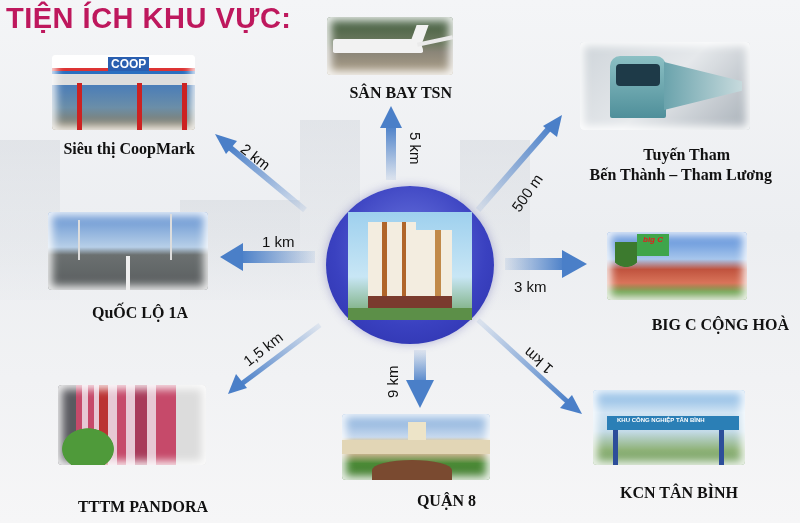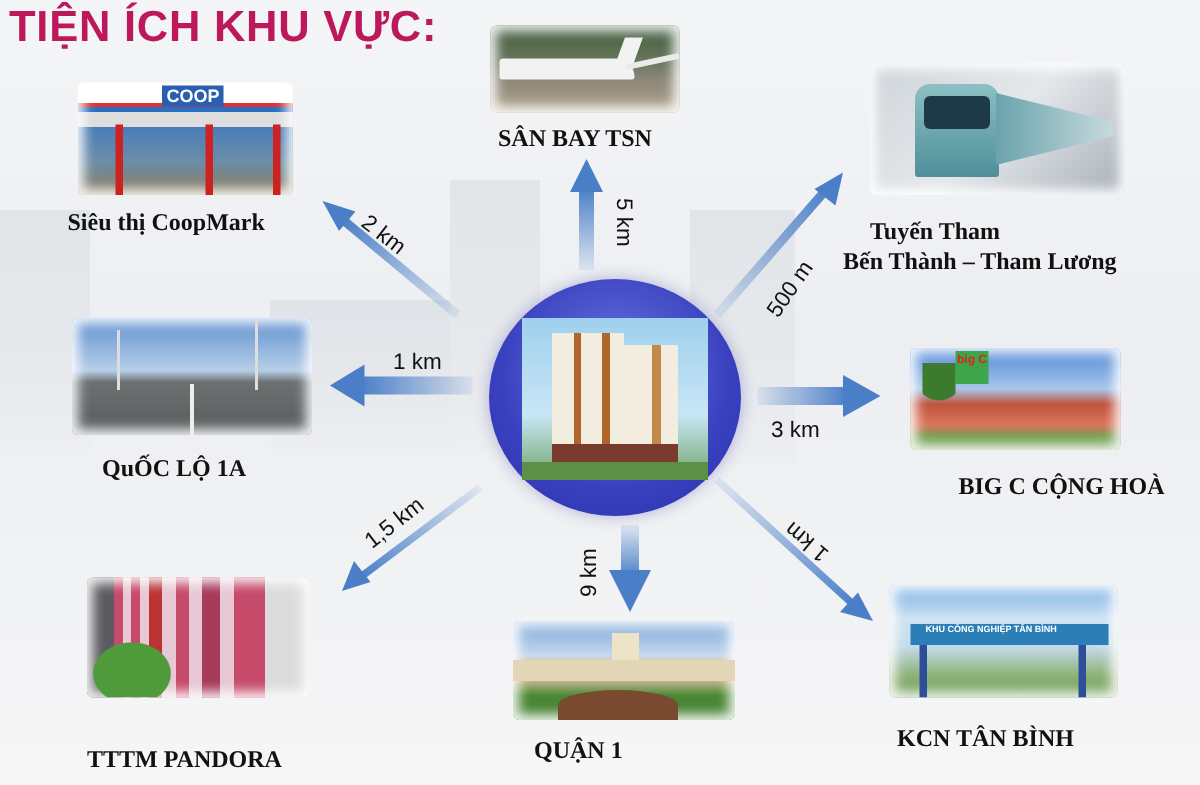--- a/index.html
+++ b/index.html
@@ -4,21 +4,21 @@
 <style>
   html,body{margin:0;padding:0;}
   body{width:800px;height:523px;position:relative;overflow:hidden;
        background:linear-gradient(180deg,#f4f5f7 0%,#eceef1 45%,#f6f6f7 100%);
        font-family:"Liberation Serif",serif;}
   .bg-city{position:absolute;background:linear-gradient(180deg,rgba(200,205,212,0.35),rgba(225,228,232,0.15));}
   .title{position:absolute;left:6px;top:2px;font-family:"Liberation Sans",sans-serif;font-weight:bold;
          font-size:29px;color:#be185d;letter-spacing:0.5px;}
   .photo{position:absolute;border-radius:4px;overflow:hidden;
          box-shadow:0 0 8px 4px rgba(255,255,255,0.9) inset;}
-  .label{position:absolute;font-weight:bold;color:#111;font-size:16px;text-align:left;white-space:nowrap;}
+  .label{position:absolute;font-weight:bold;color:#111;font-size:16px;text-align:right;white-space:nowrap;}
   .dist{position:absolute;font-family:"Liberation Sans",sans-serif;font-size:15px;color:#111;white-space:nowrap;}
   .center{position:absolute;left:326px;top:186px;width:168px;height:158px;border-radius:50%;
           background:radial-gradient(circle at 50% 40%,#6d78e0 0%,#3a41c0 60%,#2a2fa8 100%);
           box-shadow:0 0 10px rgba(60,60,160,0.35);}
   .bldg-frame{position:absolute;left:348px;top:212px;width:124px;height:108px;
               background:linear-gradient(180deg,#9ed0ee 0%,#c8e6f5 60%,#6fa56a 100%);}
   svg.arrows{position:absolute;left:0;top:0;}
 </style>
 </head>
 <body>
@@ -143,38 +143,38 @@
 
 <div class="photo" style="left:48px;top:212px;width:160px;height:78px;background:linear-gradient(180deg,#5f8fd0 0%,#b7cfe8 45%,#6b7070 55%,#585c5e 100%);">
   <div style="position:absolute;left:40px;top:44px;width:80px;height:34px;background:linear-gradient(90deg,transparent 48%,#eee 48% 52%,transparent 52%);"></div>
   <div style="position:absolute;left:30px;top:8px;width:2px;height:40px;background:#ddd;"></div>
   <div style="position:absolute;left:122px;top:2px;width:2px;height:46px;background:#ddd;"></div>
 </div>
 <div class="label" style="left:68px;top:304px;width:120px;">QuỐC LỘ 1A</div>
 <div class="dist" style="left:262px;top:233px;">1 km</div>
 
 <div class="photo" style="left:607px;top:232px;width:140px;height:68px;background:linear-gradient(180deg,#4f86d6 0%,#a7c6ec 40%,#c0533e 55%,#d9745a 75%,#6ca04a 88%,#5e9040 100%);">
-  <div style="position:absolute;left:30px;top:2px;width:22px;height:22px;background:#3fa54a;color:#e02020;font-family:'Liberation Sans',sans-serif;font-weight:bold;font-size:8px;text-align:center;line-height:11px;">big C</div>
+  <div style="position:absolute;left:30px;top:2px;width:32px;height:22px;background:#3fa54a;color:#e02020;font-family:'Liberation Sans',sans-serif;font-weight:bold;font-size:8px;text-align:center;line-height:11px;font-style:italic;">big C</div>
   <div style="position:absolute;left:8px;top:10px;width:22px;height:46px;background:radial-gradient(circle at 50% 20%,#3c7a2e 40%,transparent 42%);"></div>
 </div>
 <div class="label" style="left:600px;top:316px;width:150px;margin-left:39px;">BIG C CỘNG HOÀ</div>
 <div class="dist" style="left:514px;top:278px;">3 km</div>
 
 <div class="photo" style="left:58px;top:385px;width:148px;height:80px;background:linear-gradient(90deg,#5a5a60 0 12%,#c64a6a 12% 16%,#e7c8d4 16% 20%,#c64a6a 20% 24%,#e7c8d4 24% 28%,#b33 28% 34%,#e7c8d4 34% 40%,#c64a6a 40% 46%,#e7c8d4 46% 52%,#a83a5a 52% 60%,#e7c8d4 60% 66%,#c64a6a 66% 80%,#dcdcdc 80%);">
   <div style="position:absolute;left:0;top:40px;width:60px;height:40px;background:radial-gradient(ellipse at 50% 60%,#4f9a3a 60%,transparent 62%);"></div>
 </div>
 <div class="label" style="left:58px;top:486px;width:150px;margin-top:12px;">TTTM  PANDORA</div>
 <div class="dist" style="left:240px;top:356px;transform:rotate(-38deg);transform-origin:left top;">1,5 km</div>
 
 <div class="photo" style="left:342px;top:414px;width:148px;height:66px;background:linear-gradient(180deg,#7aa6d8 0%,#c7d9ee 35%,#d8cdb0 40%,#c9b48f 60%,#4b8a36 75%,#3f7a2c 100%);">
   <div style="position:absolute;left:66px;top:8px;width:18px;height:30px;background:#ede4c8;"></div>
   <div style="position:absolute;left:0;top:26px;width:148px;height:14px;background:#e2d6b6;"></div>
   <div style="position:absolute;left:30px;top:46px;width:80px;height:20px;background:#7a4a30;border-radius:50% 50% 0 0;"></div>
 </div>
-<div class="label" style="left:356px;top:492px;width:120px;">QUẬN 1</div>
+<div class="label" style="left:356px;top:492px;width:120px;">QUẬN 8</div>
 <div class="dist" style="left:384px;top:398px;transform:rotate(-90deg);transform-origin:left top;">9 km</div>
 
 <div class="photo" style="left:593px;top:390px;width:152px;height:75px;background:linear-gradient(180deg,#78aee0 0%,#cfe3f3 30%,#c4dbe8 55%,#8fb278 80%,#6a9a56 100%);">
   <div style="position:absolute;left:14px;top:26px;width:132px;height:14px;background:#2b7fb6;"></div>
   <div style="position:absolute;left:24px;top:27px;font-family:'Liberation Sans',sans-serif;font-size:6px;font-weight:bold;color:#fff;white-space:nowrap;">KHU CÔNG NGHIỆP TÂN BÌNH</div>
   <div style="position:absolute;left:20px;top:40px;width:5px;height:35px;background:#2d4e9a;"></div>
   <div style="position:absolute;left:126px;top:40px;width:5px;height:35px;background:#2d4e9a;"></div>
 </div>
 <div class="label" style="left:598px;top:484px;width:140px;">KCN TÂN BÌNH</div>
 <div class="dist" style="left:545px;top:378px;transform:rotate(-140deg);transform-origin:left top;">1 km</div>

